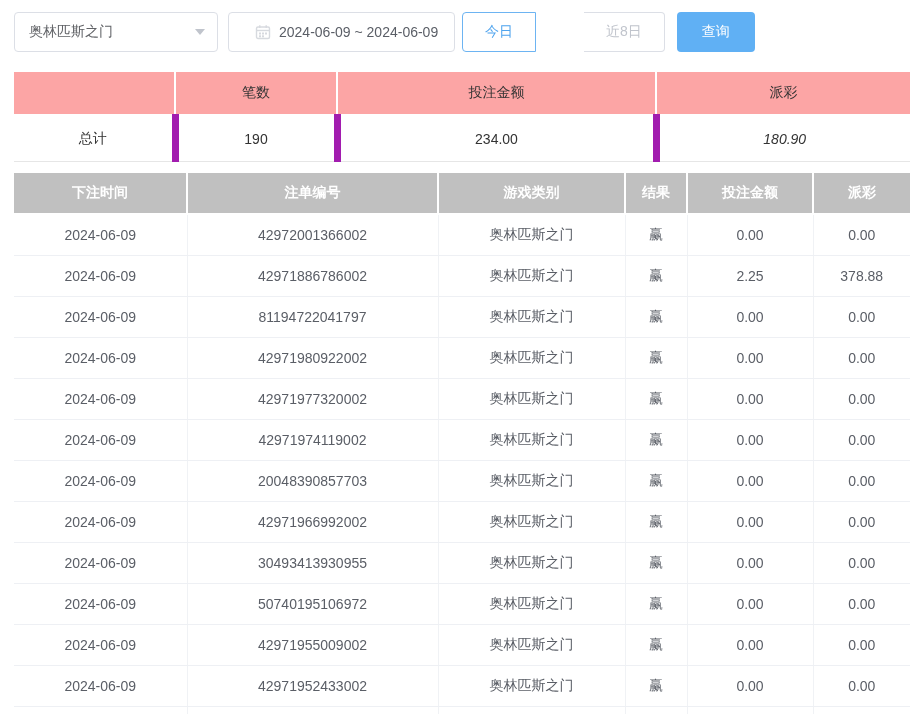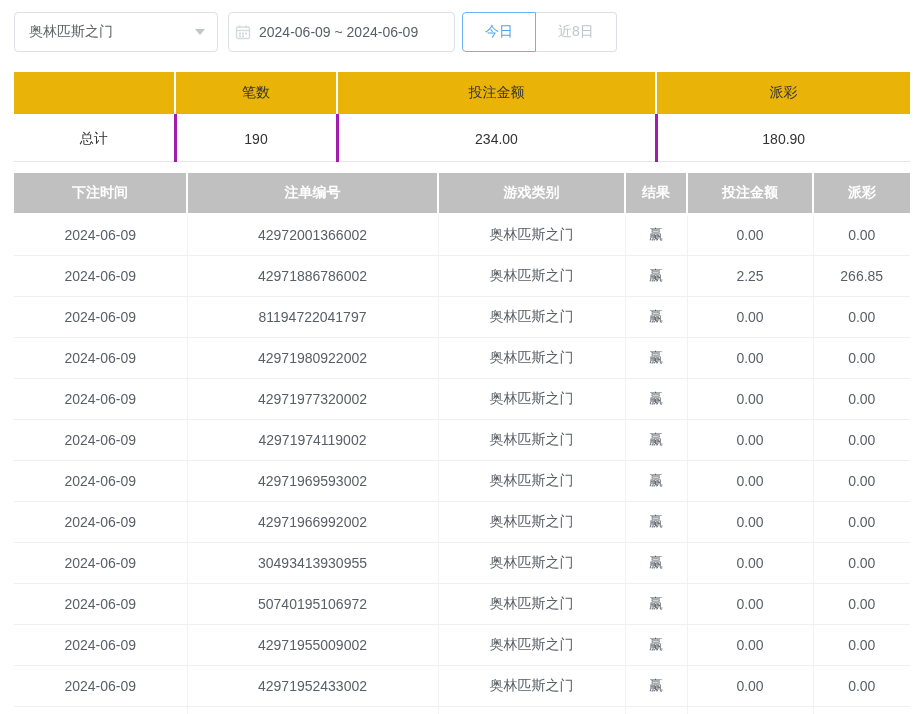--- a/index.html
+++ b/index.html
@@ -43,30 +43,30 @@
   .date-box {
     width: 227px;
     height: 40px;
     box-sizing: border-box;
     border: 1px solid #dcdfe6;
     border-radius: 4px;
     margin-left: 10px;
     display: flex;
     align-items: center;
     gap: 8px;
-    padding: 0 6px;
+    padding: 0 26px;
     color: #5a5e66;
     font-size: 14px;
     cursor: pointer;
     background: #fff;
     white-space: nowrap;
   }
   .cal-icon { flex: 0 0 auto; display: block; }
 
-  .radio-group { display: flex; margin-left: 7px; }
+  .radio-group { display: flex; margin-left: 7px; gap: 48px; }
   .radio-btn {
     height: 40px;
     box-sizing: border-box;
     padding: 0 22px;
     background: #fff;
     border: 1px solid #dcdfe6;
     border-left: none;
     color: #c0c4cc;
     font-size: 14px;
     display: flex;
@@ -93,38 +93,38 @@
   }
 
   
   table { border-collapse: collapse; table-layout: fixed; }
   .summary-table {
     width: 896px;
     margin: 20px 0 0 14px;
     font-size: 14px;
   }
   .summary-table th {
-    background: #eab308;
+    background: #fca5a5;
     height: 40px;
     font-weight: 400;
     color: #333;
     text-align: center;
     border-right: 2px solid #fff;
     border-bottom: 2px solid #fff;
   }
   .summary-table th:last-child { border-right: none; }
   .summary-table td {
     height: 43px;
     text-align: center;
     color: #333;
     background: #fff;
-    border-right: 3px solid #a21caf;
+    border-right: 7px solid #a21caf;
     border-bottom: 1px solid #e6e6e6;
   }
-  .summary-table td:last-child { border-right: none; }
+  .summary-table td:last-child { border-right: none; font-style: italic; }
 
   
   .records-table {
     width: 896px;
     margin: 11px 0 0 14px;
     font-size: 14px;
   }
   .records-table th {
     background: #c0c0c0;
     color: #fff;
@@ -169,20 +169,21 @@
       <rect x="7" y="11.3" width="2" height="2" fill="#d7dadf"></rect>
     </svg>
     <span>2024-06-09 ~ 2024-06-09</span>
   </div>
 
   <div class="radio-group">
     <div class="radio-btn first active">今日</div>
     <div class="radio-btn last">近8日</div>
   </div>
 
+  <button class="query-btn">查询</button>
 </div>
 
 <table class="summary-table">
   <colgroup>
     <col style="width:161px">
       <col style="width:162px">
       <col style="width:319px">
       <col style="width:254px">
   </colgroup>
   <thead>
@@ -230,21 +231,21 @@
     <td>赢</td>
     <td>0.00</td>
     <td>0.00</td>
   </tr>
       <tr>
     <td>2024-06-09</td>
     <td>42971886786002</td>
     <td>奥林匹斯之门</td>
     <td>赢</td>
     <td>2.25</td>
-    <td>266.85</td>
+    <td>378.88</td>
   </tr>
       <tr>
     <td>2024-06-09</td>
     <td>81194722041797</td>
     <td>奥林匹斯之门</td>
     <td>赢</td>
     <td>0.00</td>
     <td>0.00</td>
   </tr>
       <tr>
@@ -266,21 +267,21 @@
       <tr>
     <td>2024-06-09</td>
     <td>42971974119002</td>
     <td>奥林匹斯之门</td>
     <td>赢</td>
     <td>0.00</td>
     <td>0.00</td>
   </tr>
       <tr>
     <td>2024-06-09</td>
-    <td>42971969593002</td>
+    <td>20048390857703</td>
     <td>奥林匹斯之门</td>
     <td>赢</td>
     <td>0.00</td>
     <td>0.00</td>
   </tr>
       <tr>
     <td>2024-06-09</td>
     <td>42971966992002</td>
     <td>奥林匹斯之门</td>
     <td>赢</td>

